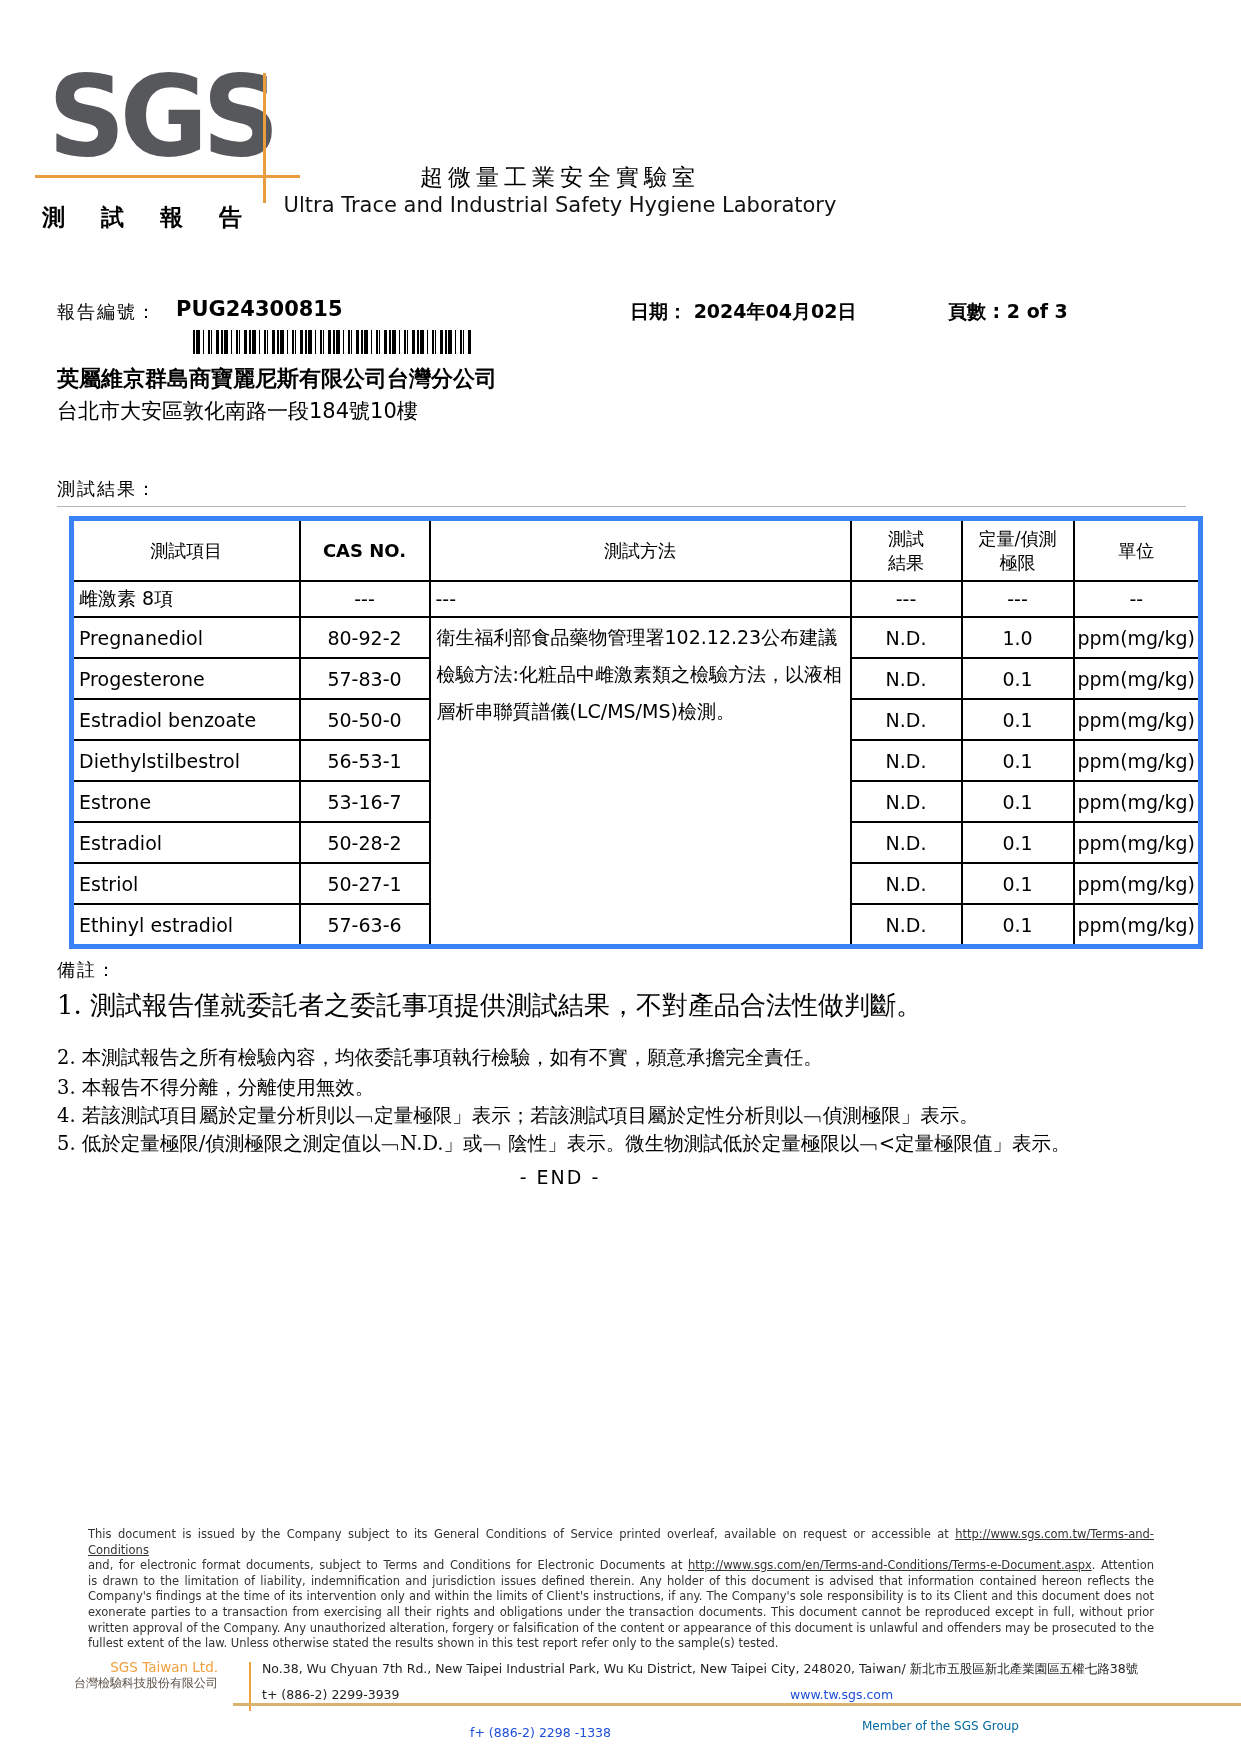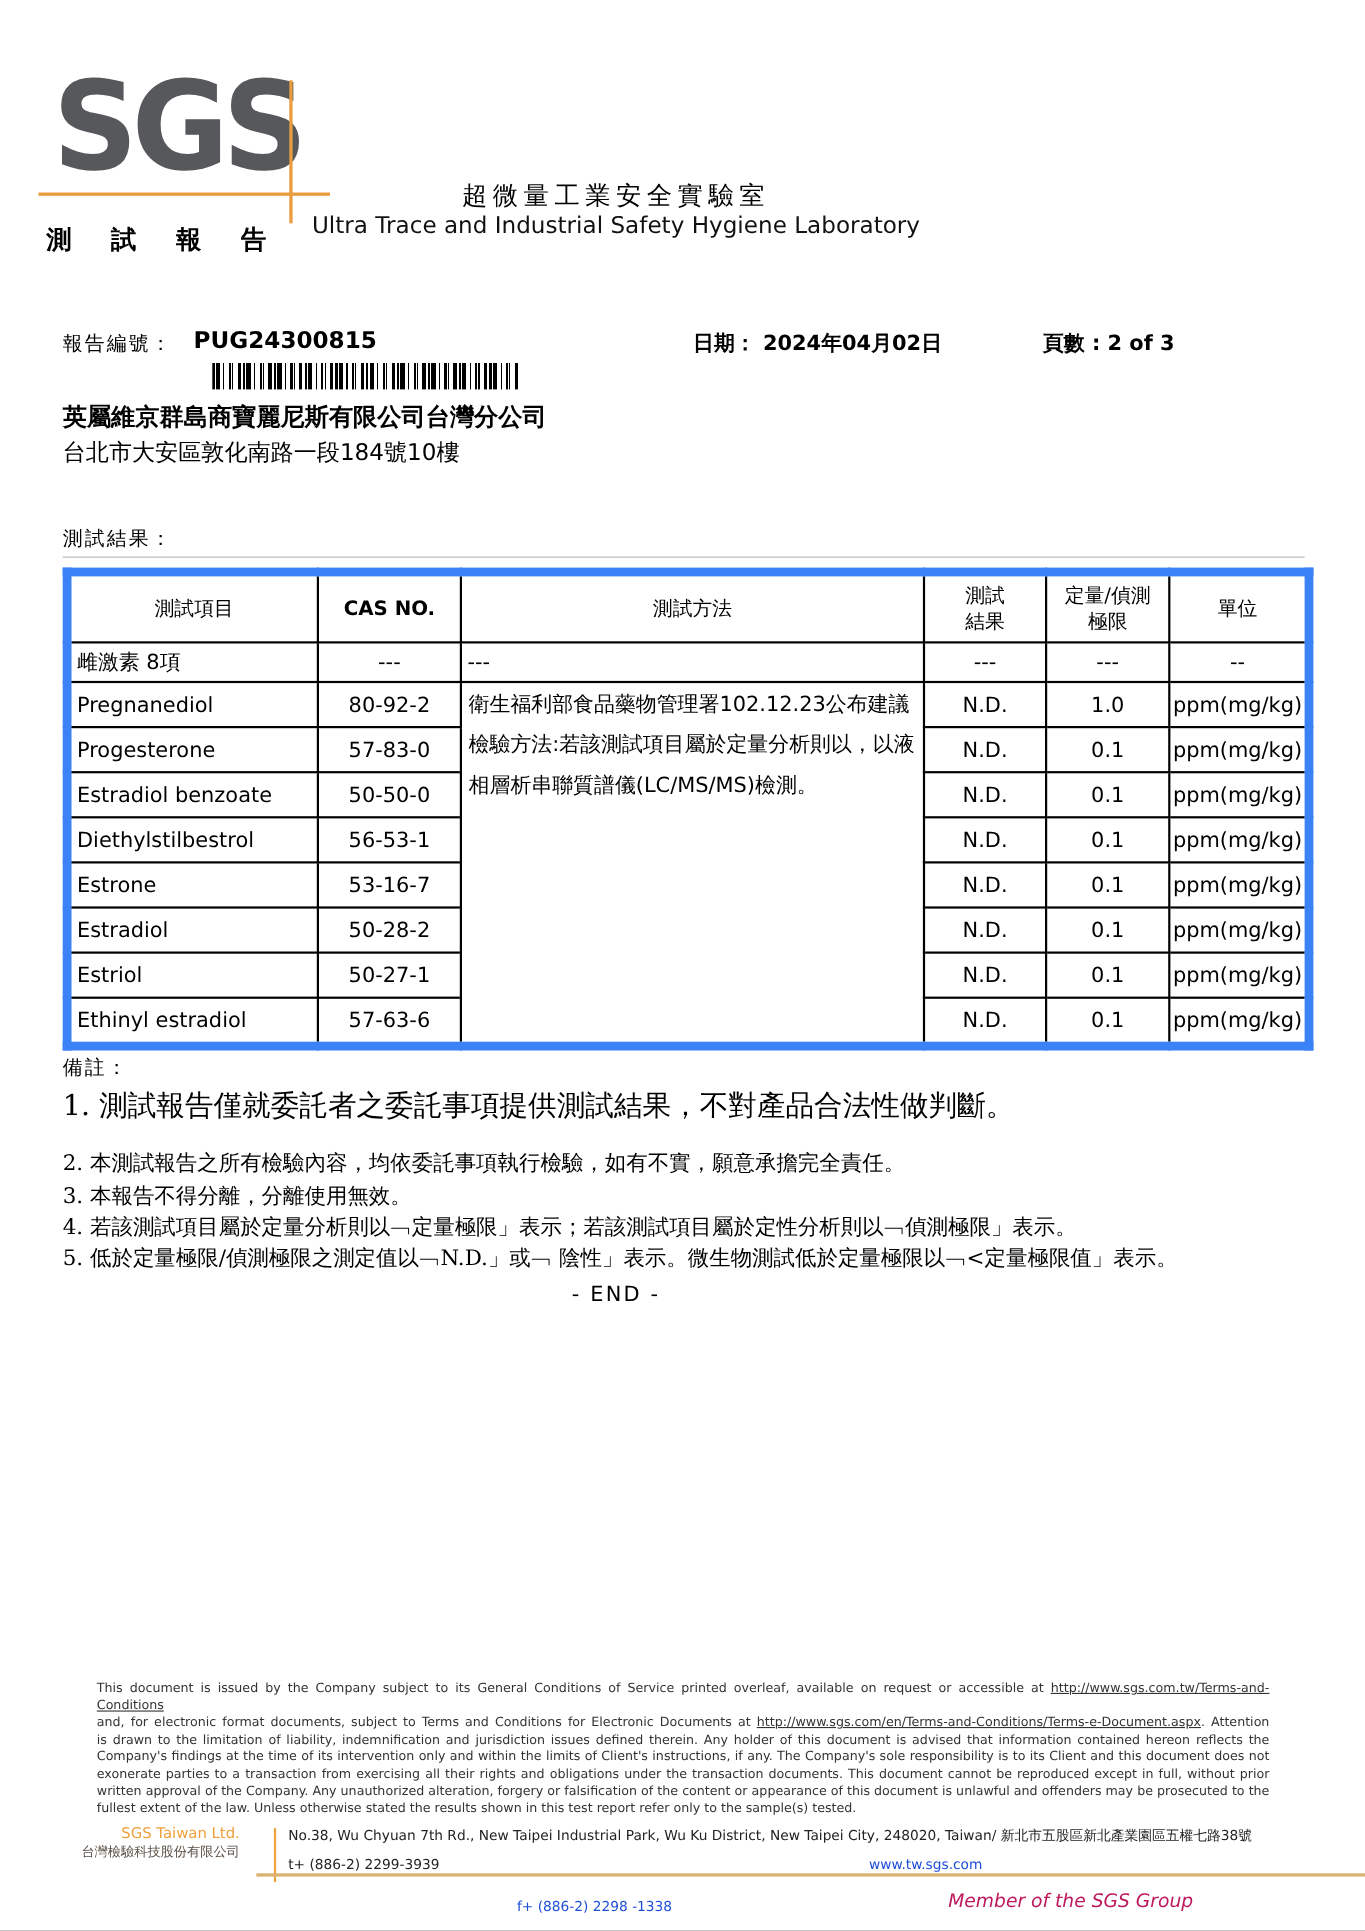--- a/index.html
+++ b/index.html
@@ -29,21 +29,21 @@
   .page-row{left:948px;top:299px;font-size:19px;font-weight:bold;}
 
   .client-name{left:57px;top:364px;font-size:22px;font-weight:bold;}
   .client-address{left:57px;top:397px;font-size:21px;}
 
   .results-label{left:57px;top:477px;font-size:18px;letter-spacing:2px;}
   .table-topline{left:57px;top:506px;width:1129px;height:1px;background:#b5b5b5;}
 
   
   .results-table{left:57px;top:516px;}
-  table{border-collapse:collapse;table-layout:fixed;width:1129px;border:8px solid #3b82f6;}
+  table{border-collapse:collapse;table-layout:fixed;width:1129px;border:5px solid #3b82f6;margin-left:12px;}
   th,td{border:2px solid #000;overflow:hidden;}
   thead th{height:57px;font-weight:normal;font-size:18px;font-family:"DejaVu Serif",serif;text-align:center;line-height:1.3;}
   thead th.cas-h{font-family:"DejaVu Sans",sans-serif;font-weight:bold;}
   tr.group-row td{height:32px;font-size:19px;}
   tr.data-row td{height:37px;font-size:19px;}
   td.c-item{text-align:left;padding-left:5px;}
   td.c-cas{text-align:center;}
   td.c-center{text-align:center;}
   td.c-gmethod{text-align:left;padding-left:5px;}
   td.c-method{vertical-align:top;text-align:left;padding:1px 6px;font-size:19px;line-height:37px;}
@@ -64,21 +64,21 @@
   .u{text-decoration:underline;}
 
   .footer-co-en{left:85px;top:1659px;width:133px;text-align:right;font-size:13.5px;color:#f0a03c;}
   .footer-co-zh{left:72px;top:1675px;width:146px;text-align:right;font-size:12px;color:#5a4f45;}
   .footer-vline{left:249px;top:1662px;width:2px;height:49px;background:#f0a03c;}
   .footer-address{left:262px;top:1661px;font-size:12.5px;color:#222;white-space:nowrap;}
   .footer-tel{left:262px;top:1687px;font-size:12.5px;color:#222;}
   .footer-fax{left:470px;top:1687px;font-size:12.5px;color:#1d4ed8;margin-top:38px;}
   .footer-web{left:790px;top:1687px;font-size:12.5px;color:#1d4ed8;}
   .footer-rule{left:233px;top:1703px;width:1008px;height:3px;background:#d9b26e;}
-  .member{left:862px;top:1719px;font-size:17px;color:#be185d;font-style:italic;}
+  .member{left:862px;top:1719px;font-size:12px;color:#0369a1;}
 </style>
 </head>
 <body>
 
 <div class="page">
 
   <div class="abs logo-text">SGS</div>
   <div class="abs logo-underline"></div>
   <div class="abs logo-vline"></div>
   <div class="abs report-title kai">測 試 報 告</div>
@@ -135,21 +135,21 @@
             <td class="c-item">雌激素 8項</td>
             <td class="c-cas">---</td>
             <td class="c-gmethod">---</td>
             <td class="c-center">---</td>
             <td class="c-center">---</td>
             <td class="c-center">--</td>
           </tr>
           <tr class="data-row">
             <td class="c-item">Pregnanediol</td>
             <td class="c-cas">80-92-2</td>
-            <td class="c-method" rowspan="8">衛生福利部食品藥物管理署102.12.23公布建議檢驗方法:若該測試項目屬於定量分析則以，以液相層析串聯質譜儀(LC/MS/MS)檢測。</td>
+            <td class="c-method" rowspan="8">衛生福利部食品藥物管理署102.12.23公布建議檢驗方法:化粧品中雌激素類之檢驗方法，以液相層析串聯質譜儀(LC/MS/MS)檢測。</td>
             <td class="c-center">N.D.</td>
             <td class="c-center">1.0</td>
             <td class="c-center">ppm(mg/kg)</td>
           </tr>
           <tr class="data-row">
             <td class="c-item">Progesterone</td>
             <td class="c-cas">57-83-0</td>
             <td class="c-center">N.D.</td>
             <td class="c-center">0.1</td>
             <td class="c-center">ppm(mg/kg)</td>

